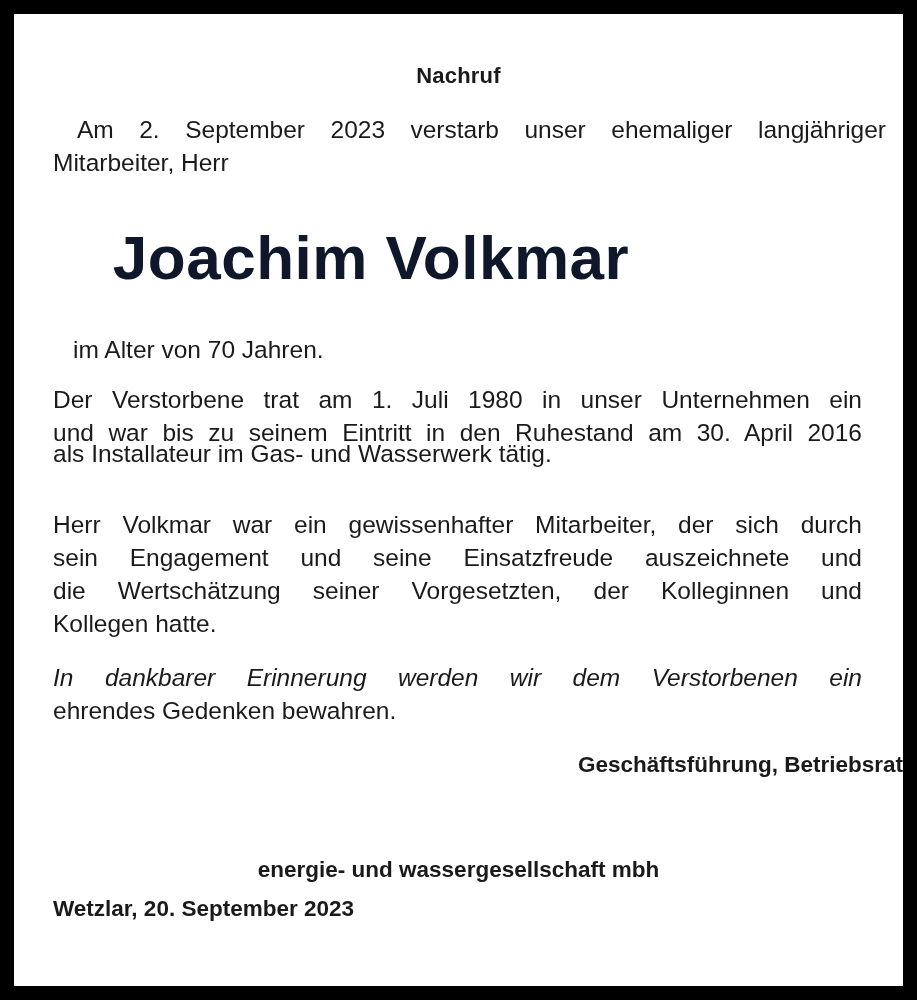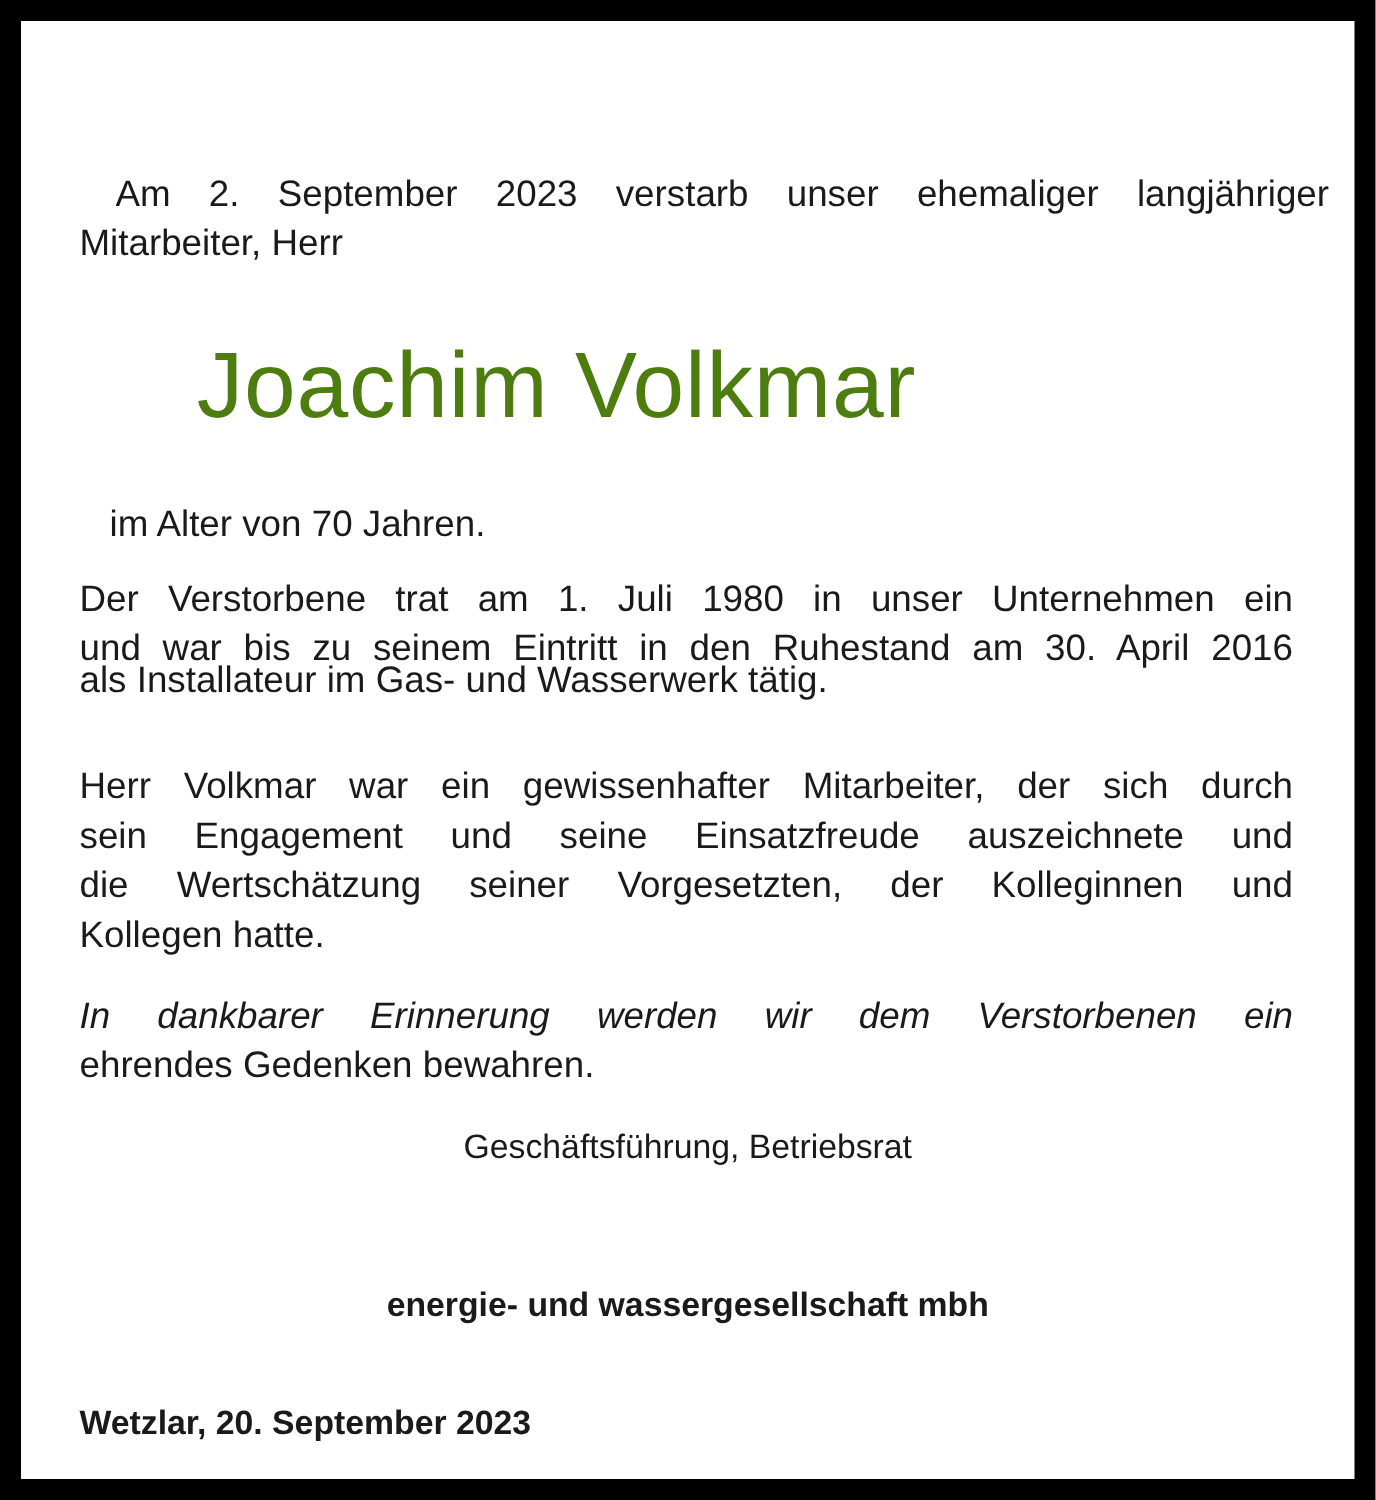--- a/index.html
+++ b/index.html
@@ -21,39 +21,40 @@
     }
     .body-text { font-size: 24.5px; line-height: 33px; }
     .justify-line {
       position: absolute; left: 39px; width: 809px;
       text-align: justify; text-align-last: justify;
       white-space: normal; height: 33px; overflow: hidden;
     }
     .left-line { position: absolute; left: 39px; white-space: nowrap; }
     .name {
       left: 0; width: 714px; top: 208px; text-align: center;
-      font-size: 62px; font-weight: normal; letter-spacing: 0.5px; color: #4d7c0f;
+      font-size: 62px; font-weight: bold; letter-spacing: 0.5px; color: #0f172a;
     }
     .sig {
-      left: 0; width: 889px; text-align: center; font-weight: normal; font-size: 22.5px;
+      left: 0; width: 889px; text-align: right; font-weight: bold; font-size: 22.5px;
     }
     .company {
       left: 0; width: 889px; text-align: center; font-weight: bold; font-size: 25px;
     }
     .subcompany {
       left: 0; width: 889px; text-align: center; font-size: 22.5px;
     }
     .place { left: 39px; font-size: 22.5px; }
   </style>
 </head>
 <body>
 
 <div class="frame">
   <div class="page">
 
+    <div class="abs title">Nachruf</div>
 
     <div class="body-text">
       <div class="justify-line" style="top:99px;margin-left:24px;">Am 2. September 2023 verstarb unser ehemaliger langjähriger</div>
       <div class="left-line" style="top:132px;">Mitarbeiter, Herr</div>
     </div>
 
     <div class="abs name">Joachim Volkmar</div>
 
     <div class="body-text">
       <div class="left-line" style="top:319px;margin-left:20px;">im Alter von 70 Jahren.</div>
@@ -73,16 +74,16 @@
     </div>
 
     <div class="body-text">
       <div class="justify-line" style="top:647px;font-style:italic;">In dankbarer Erinnerung werden wir dem Verstorbenen ein</div>
       <div class="left-line" style="top:680px;">ehrendes Gedenken bewahren.</div>
     </div>
 
     <div class="abs sig" style="top:738px;">Geschäftsführung, Betriebsrat</div>
     <div class="abs subcompany" style="top:843px;">energie- und wassergesellschaft mbh</div>
 
-    <div class="abs place" style="top:922px;">Wetzlar, 20. September 2023</div>
+    <div class="abs place" style="top:882px;">Wetzlar, 20. September 2023</div>
 
   </div>
 </div>
 
 </body></html>

